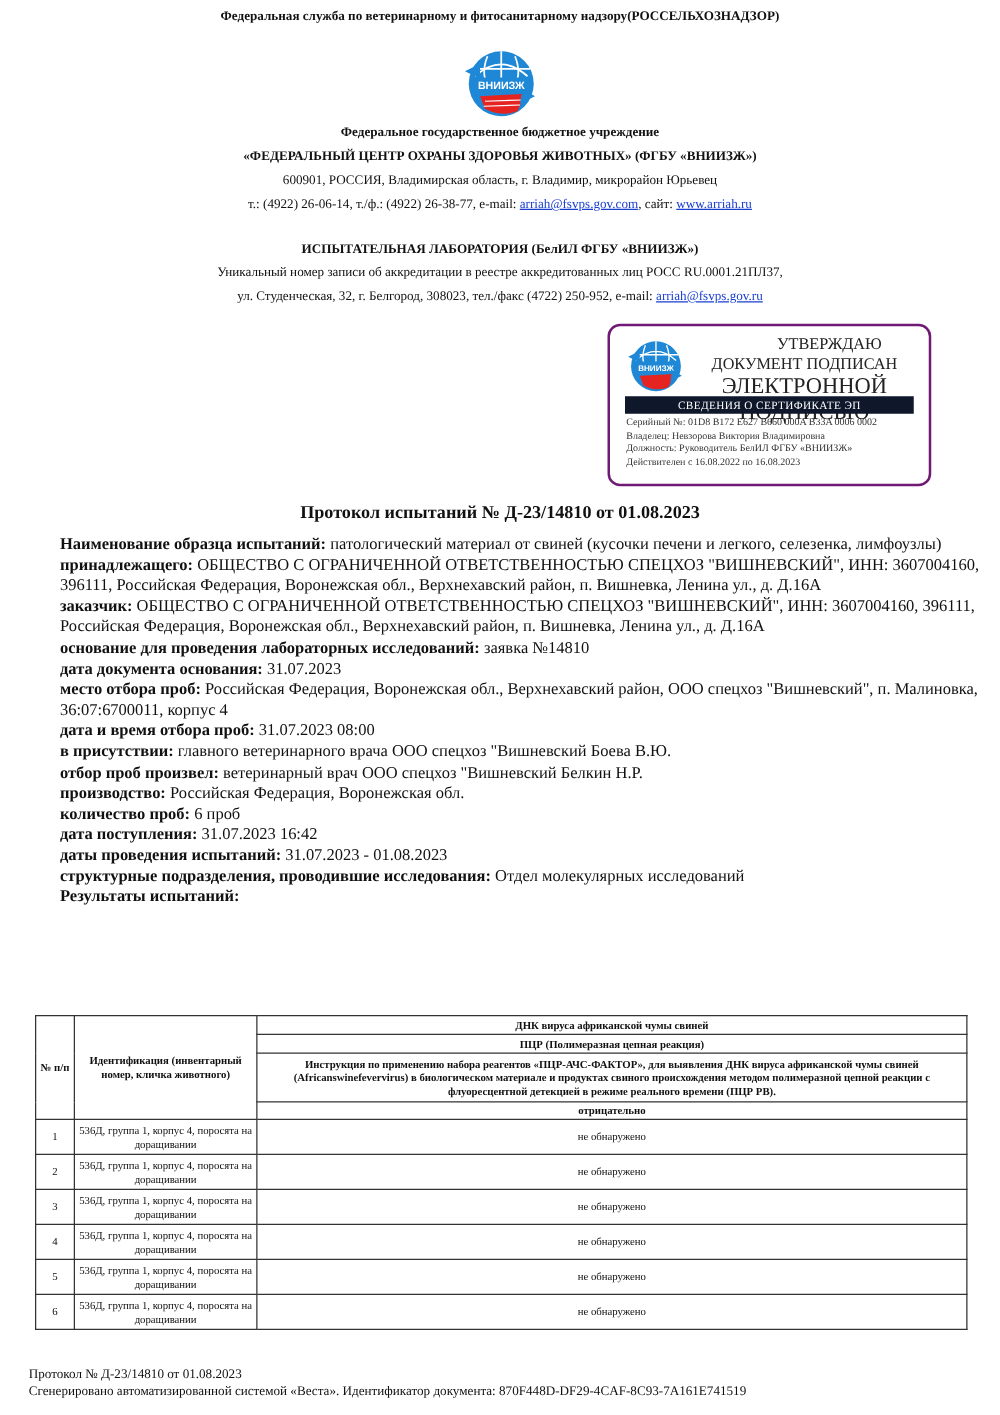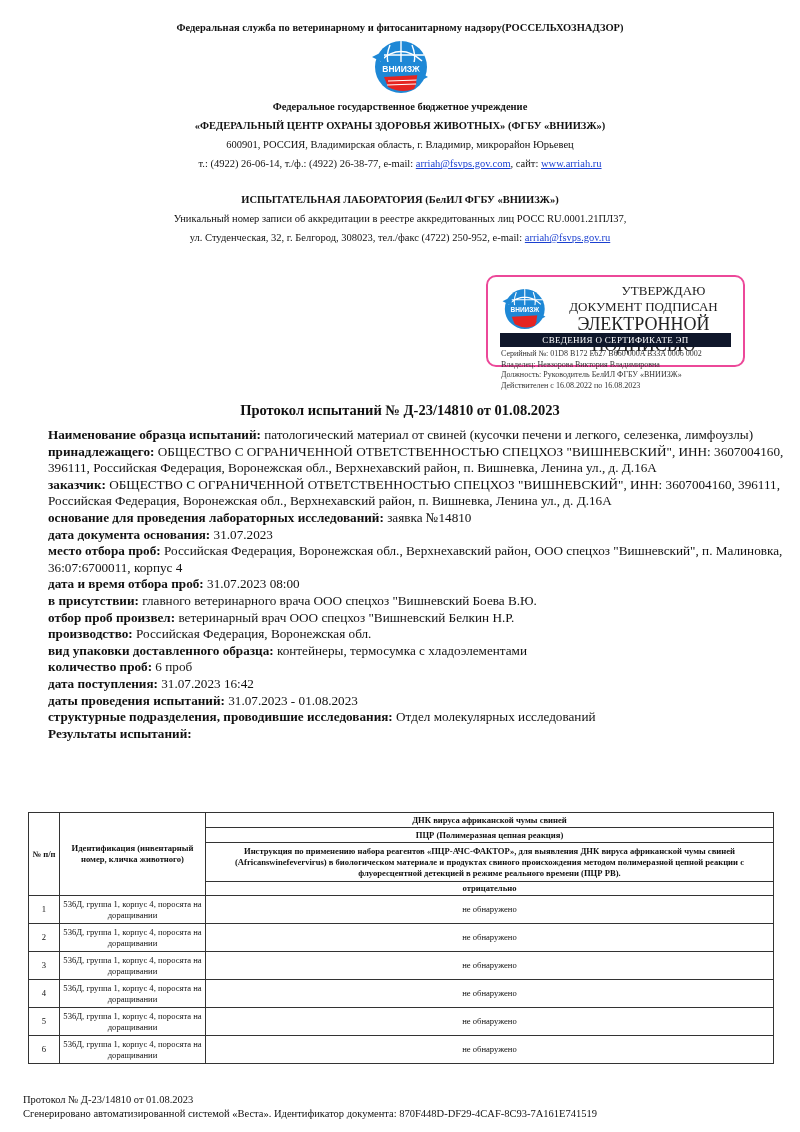--- a/index.html
+++ b/index.html
@@ -1,31 +1,31 @@
 <!DOCTYPE html>
 <html><head>
 <meta charset="utf-8">
 <style>
   * { box-sizing: border-box; margin: 0; padding: 0; }
   html, body { width: 800px; height: 1132px; background: #ffffff; overflow: hidden; }
   body { position: relative; font-family: "Liberation Serif", "DejaVu Serif", serif; color: #111; }
   .abs { position: absolute; }
   .center { left: 0; width: 800px; text-align: center; }
-  .hdr-agency { top: 22px; font-size: 10.5px; font-weight: bold; }
+  .hdr-agency { top: 8px; font-size: 10.5px; font-weight: bold; }
   .logo { left: 370px; top: 37px; width: 60px; height: 60px; }
   .hdr-l1 { top: 101px; font-size: 10.5px; font-weight: bold; }
   .hdr-l2 { top: 120px; font-size: 10.5px; font-weight: bold; }
   .hdr-l3 { top: 139px; font-size: 10.5px; }
   .hdr-l4 { top: 158px; font-size: 10.5px; }
   .lab-l1 { top: 194px; font-size: 10.5px; font-weight: bold; }
   .lab-l2 { top: 213px; font-size: 10.5px; }
   .lab-l3 { top: 232px; font-size: 10.5px; }
   a.lnk { color: #1a3fd0; text-decoration: underline; }
 
-  .stamp { left: 486px; top: 259px; width: 259px; height: 92px; border: 2px solid #ec4899; border-radius: 10px; background: #fff; margin-top: 16px; }
+  .stamp { left: 486px; top: 259px; width: 259px; height: 130px; border: 2px solid #701a75; border-radius: 10px; background: #fff; }
   .stamp-logo { position: absolute; left: 13px; top: 9px; width: 46px; height: 46px; }
   .stamp-t1 { position: absolute; left: 100px; right: 4px; top: 6px; text-align: center; font-size: 13px; color: #222; }
   .stamp-t2 { position: absolute; left: 60px; right: 4px; top: 22px; text-align: center; font-size: 13px; color: #222; }
   .stamp-t3 { position: absolute; left: 60px; right: 4px; top: 37px; text-align: center; font-size: 18px; color: #222; }
   .stamp-bar { position: absolute; left: 12px; right: 12px; top: 56px; height: 14px; background: #0f172a; color: #fff; font-size: 9px; text-align: center; line-height: 14px; letter-spacing: 0.3px; }
   .stamp-info { position: absolute; left: 13px; top: 72px; font-size: 8px; line-height: 10.5px; color: #333; }
 
   .title { top: 402px; font-size: 14.5px; font-weight: bold; }
 
   .fields { left: 27px; top: 427px; width: 750px; font-size: 13.2px; line-height: 16.6px; font-family: "Liberation Sans Narrow", "Liberation Serif", serif; margin-left: 21px; }
@@ -100,21 +100,20 @@
   <div class="f"><b>Наименование образца испытаний:</b><span> патологический материал от свиней (кусочки печени и легкого, селезенка, лимфоузлы)</span></div>
   <div class="f"><b>принадлежащего:</b><span> ОБЩЕСТВО С ОГРАНИЧЕННОЙ ОТВЕТСТВЕННОСТЬЮ СПЕЦХОЗ "ВИШНЕВСКИЙ", ИНН: 3607004160, 396111, Российская Федерация, Воронежская обл., Верхнехавский район, п. Вишневка, Ленина ул., д. Д.16А</span></div>
   <div class="f"><b>заказчик:</b><span> ОБЩЕСТВО С ОГРАНИЧЕННОЙ ОТВЕТСТВЕННОСТЬЮ СПЕЦХОЗ "ВИШНЕВСКИЙ", ИНН: 3607004160, 396111, Российская Федерация, Воронежская обл., Верхнехавский район, п. Вишневка, Ленина ул., д. Д.16А</span></div>
   <div class="f"><b>основание для проведения лабораторных исследований:</b><span> заявка №14810</span></div>
   <div class="f"><b>дата документа основания:</b><span> 31.07.2023</span></div>
   <div class="f"><b>место отбора проб:</b><span> Российская Федерация, Воронежская обл., Верхнехавский район, ООО спецхоз "Вишневский", п. Малиновка, 36:07:6700011, корпус 4</span></div>
   <div class="f"><b>дата и время отбора проб:</b><span> 31.07.2023 08:00</span></div>
   <div class="f"><b>в присутствии:</b><span> главного ветеринарного врача ООО спецхоз "Вишневский Боева В.Ю.</span></div>
   <div class="f"><b>отбор проб произвел:</b><span> ветеринарный врач ООО спецхоз "Вишневский Белкин Н.Р.</span></div>
   <div class="f"><b>производство:</b><span> Российская Федерация, Воронежская обл.</span></div>
-  <div class="f"><b>вид упаковки доставленного образца:</b><span> контейнеры, термосумка с хладоэлементами</span></div>
   <div class="f"><b>количество проб:</b><span> 6 проб</span></div>
   <div class="f"><b>дата поступления:</b><span> 31.07.2023 16:42</span></div>
   <div class="f"><b>даты проведения испытаний:</b><span> 31.07.2023 - 01.08.2023</span></div>
   <div class="f"><b>структурные подразделения, проводившие исследования:</b><span> Отдел молекулярных исследований</span></div>
   <div class="f"><b>Результаты испытаний:</b></div>
 </div>
 
 <table class="res">
   <tbody>
       <tr class="hr1">

